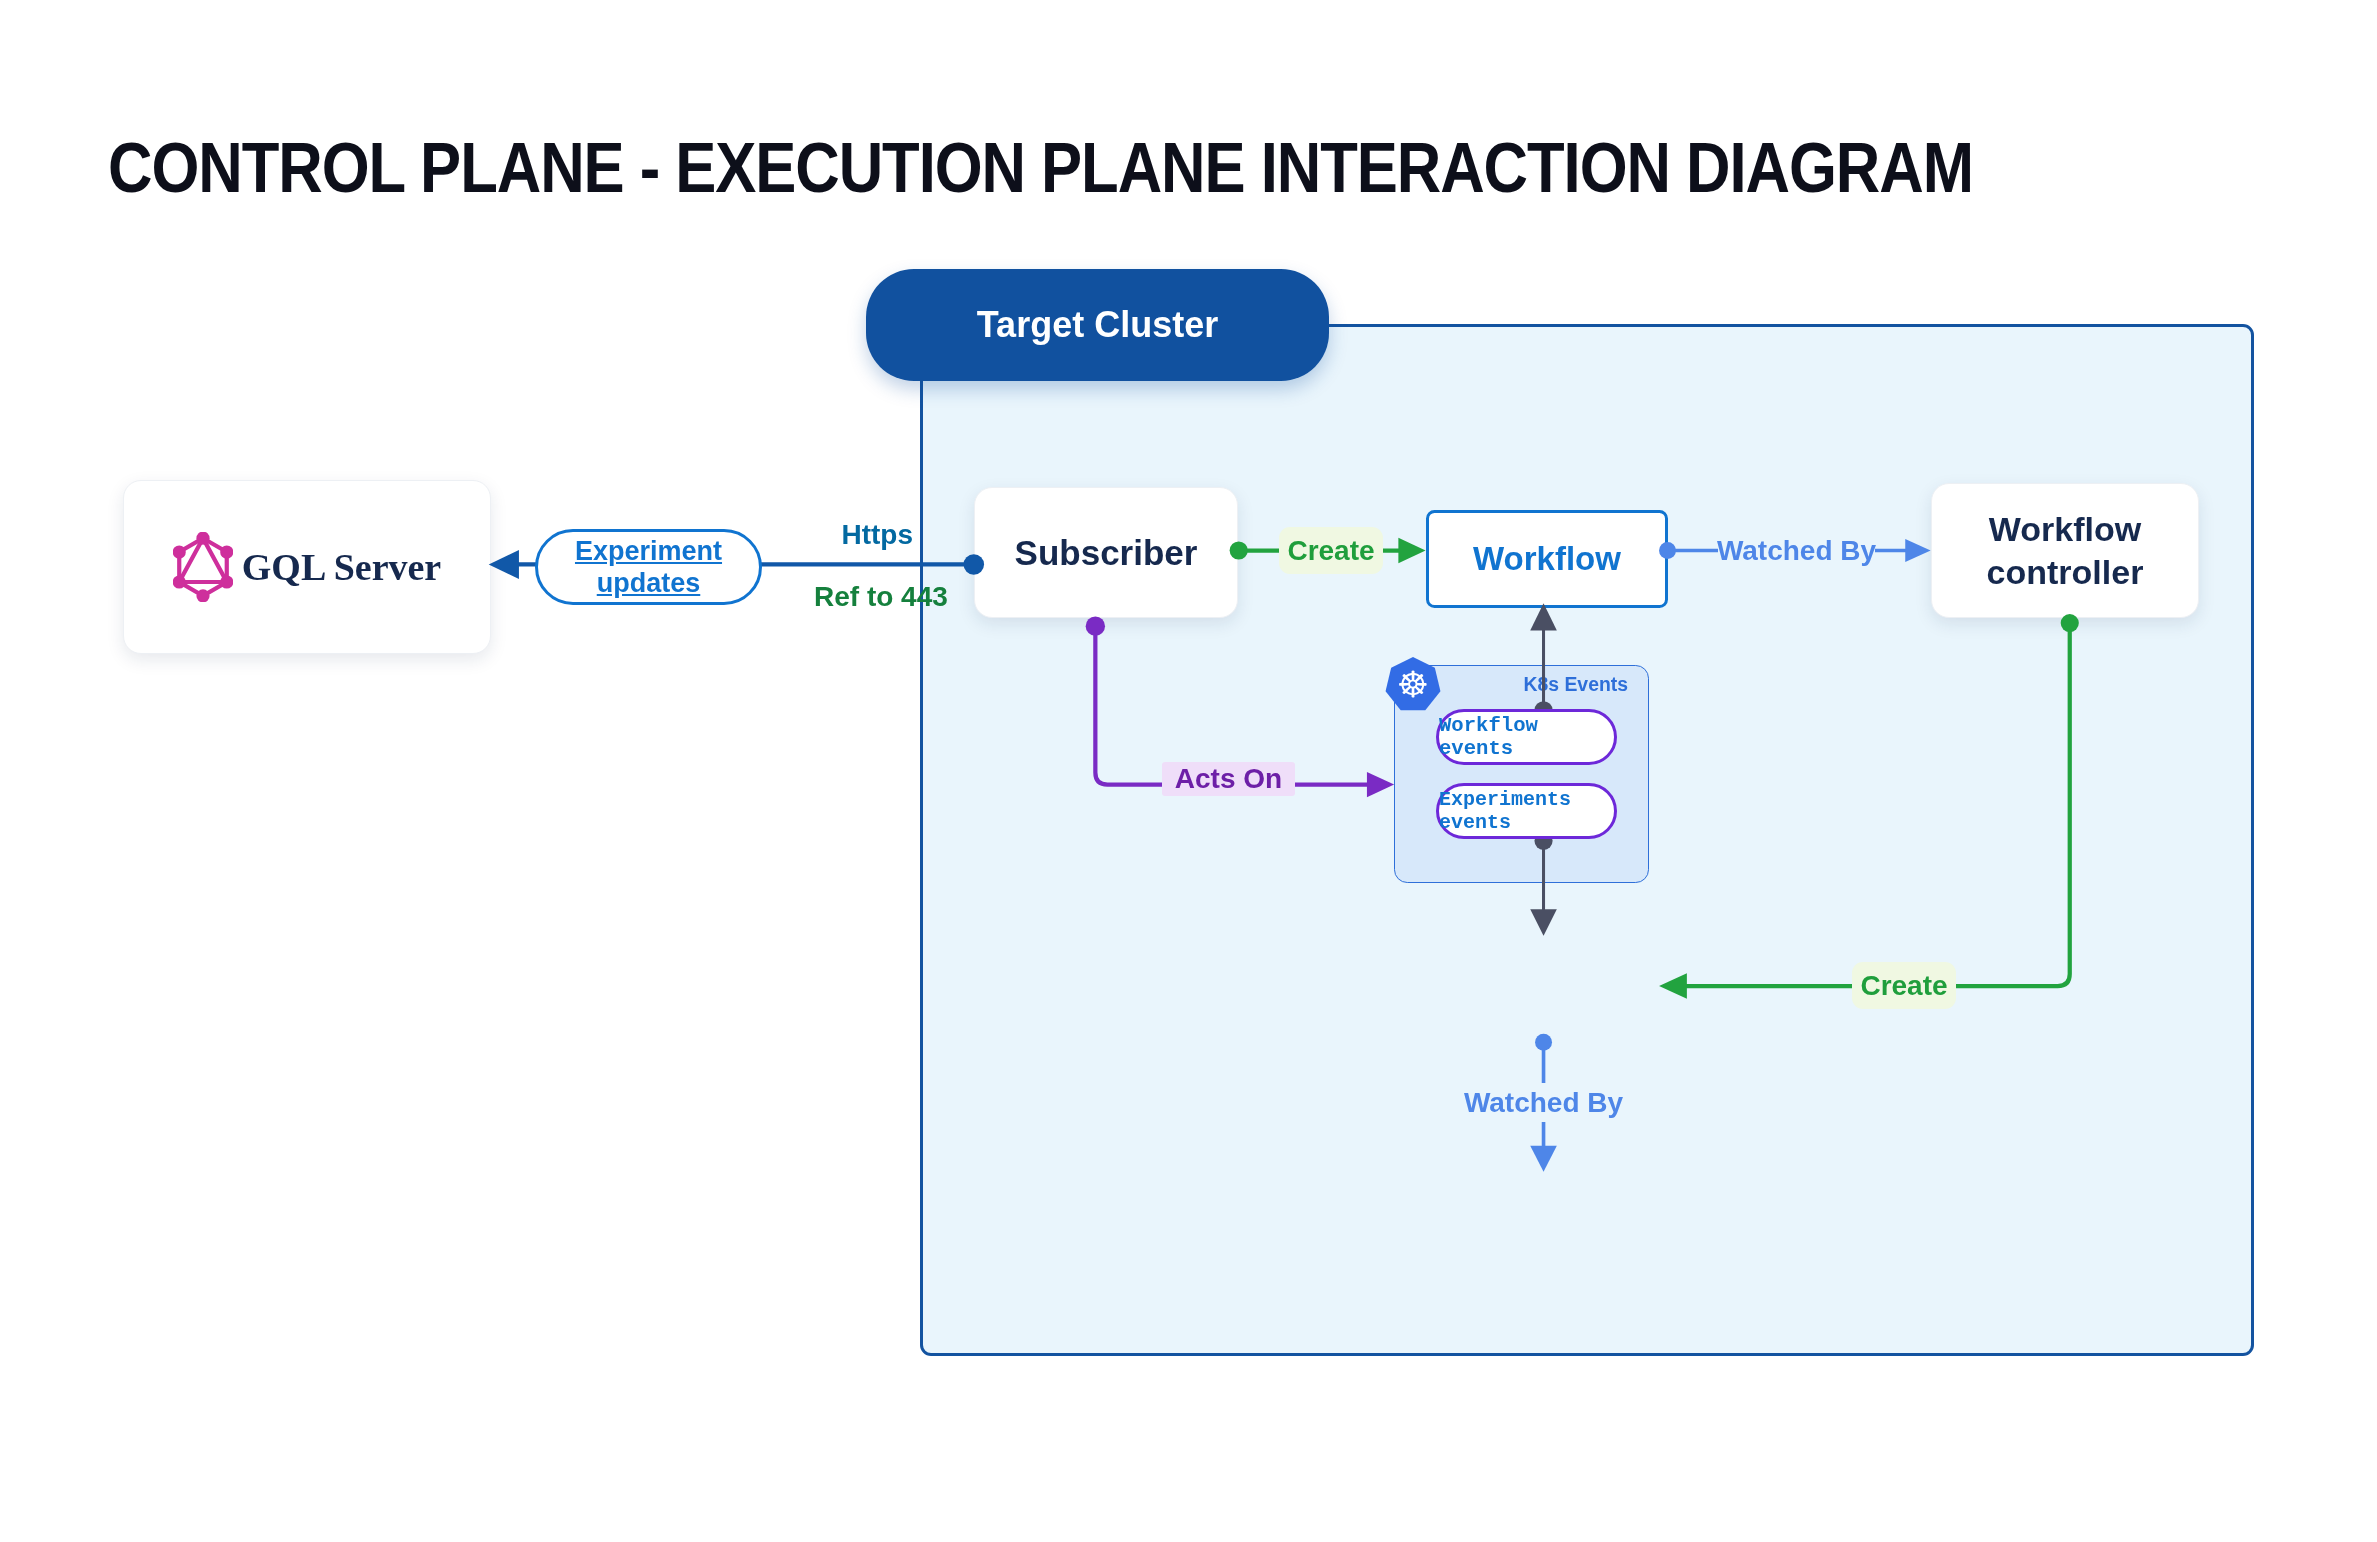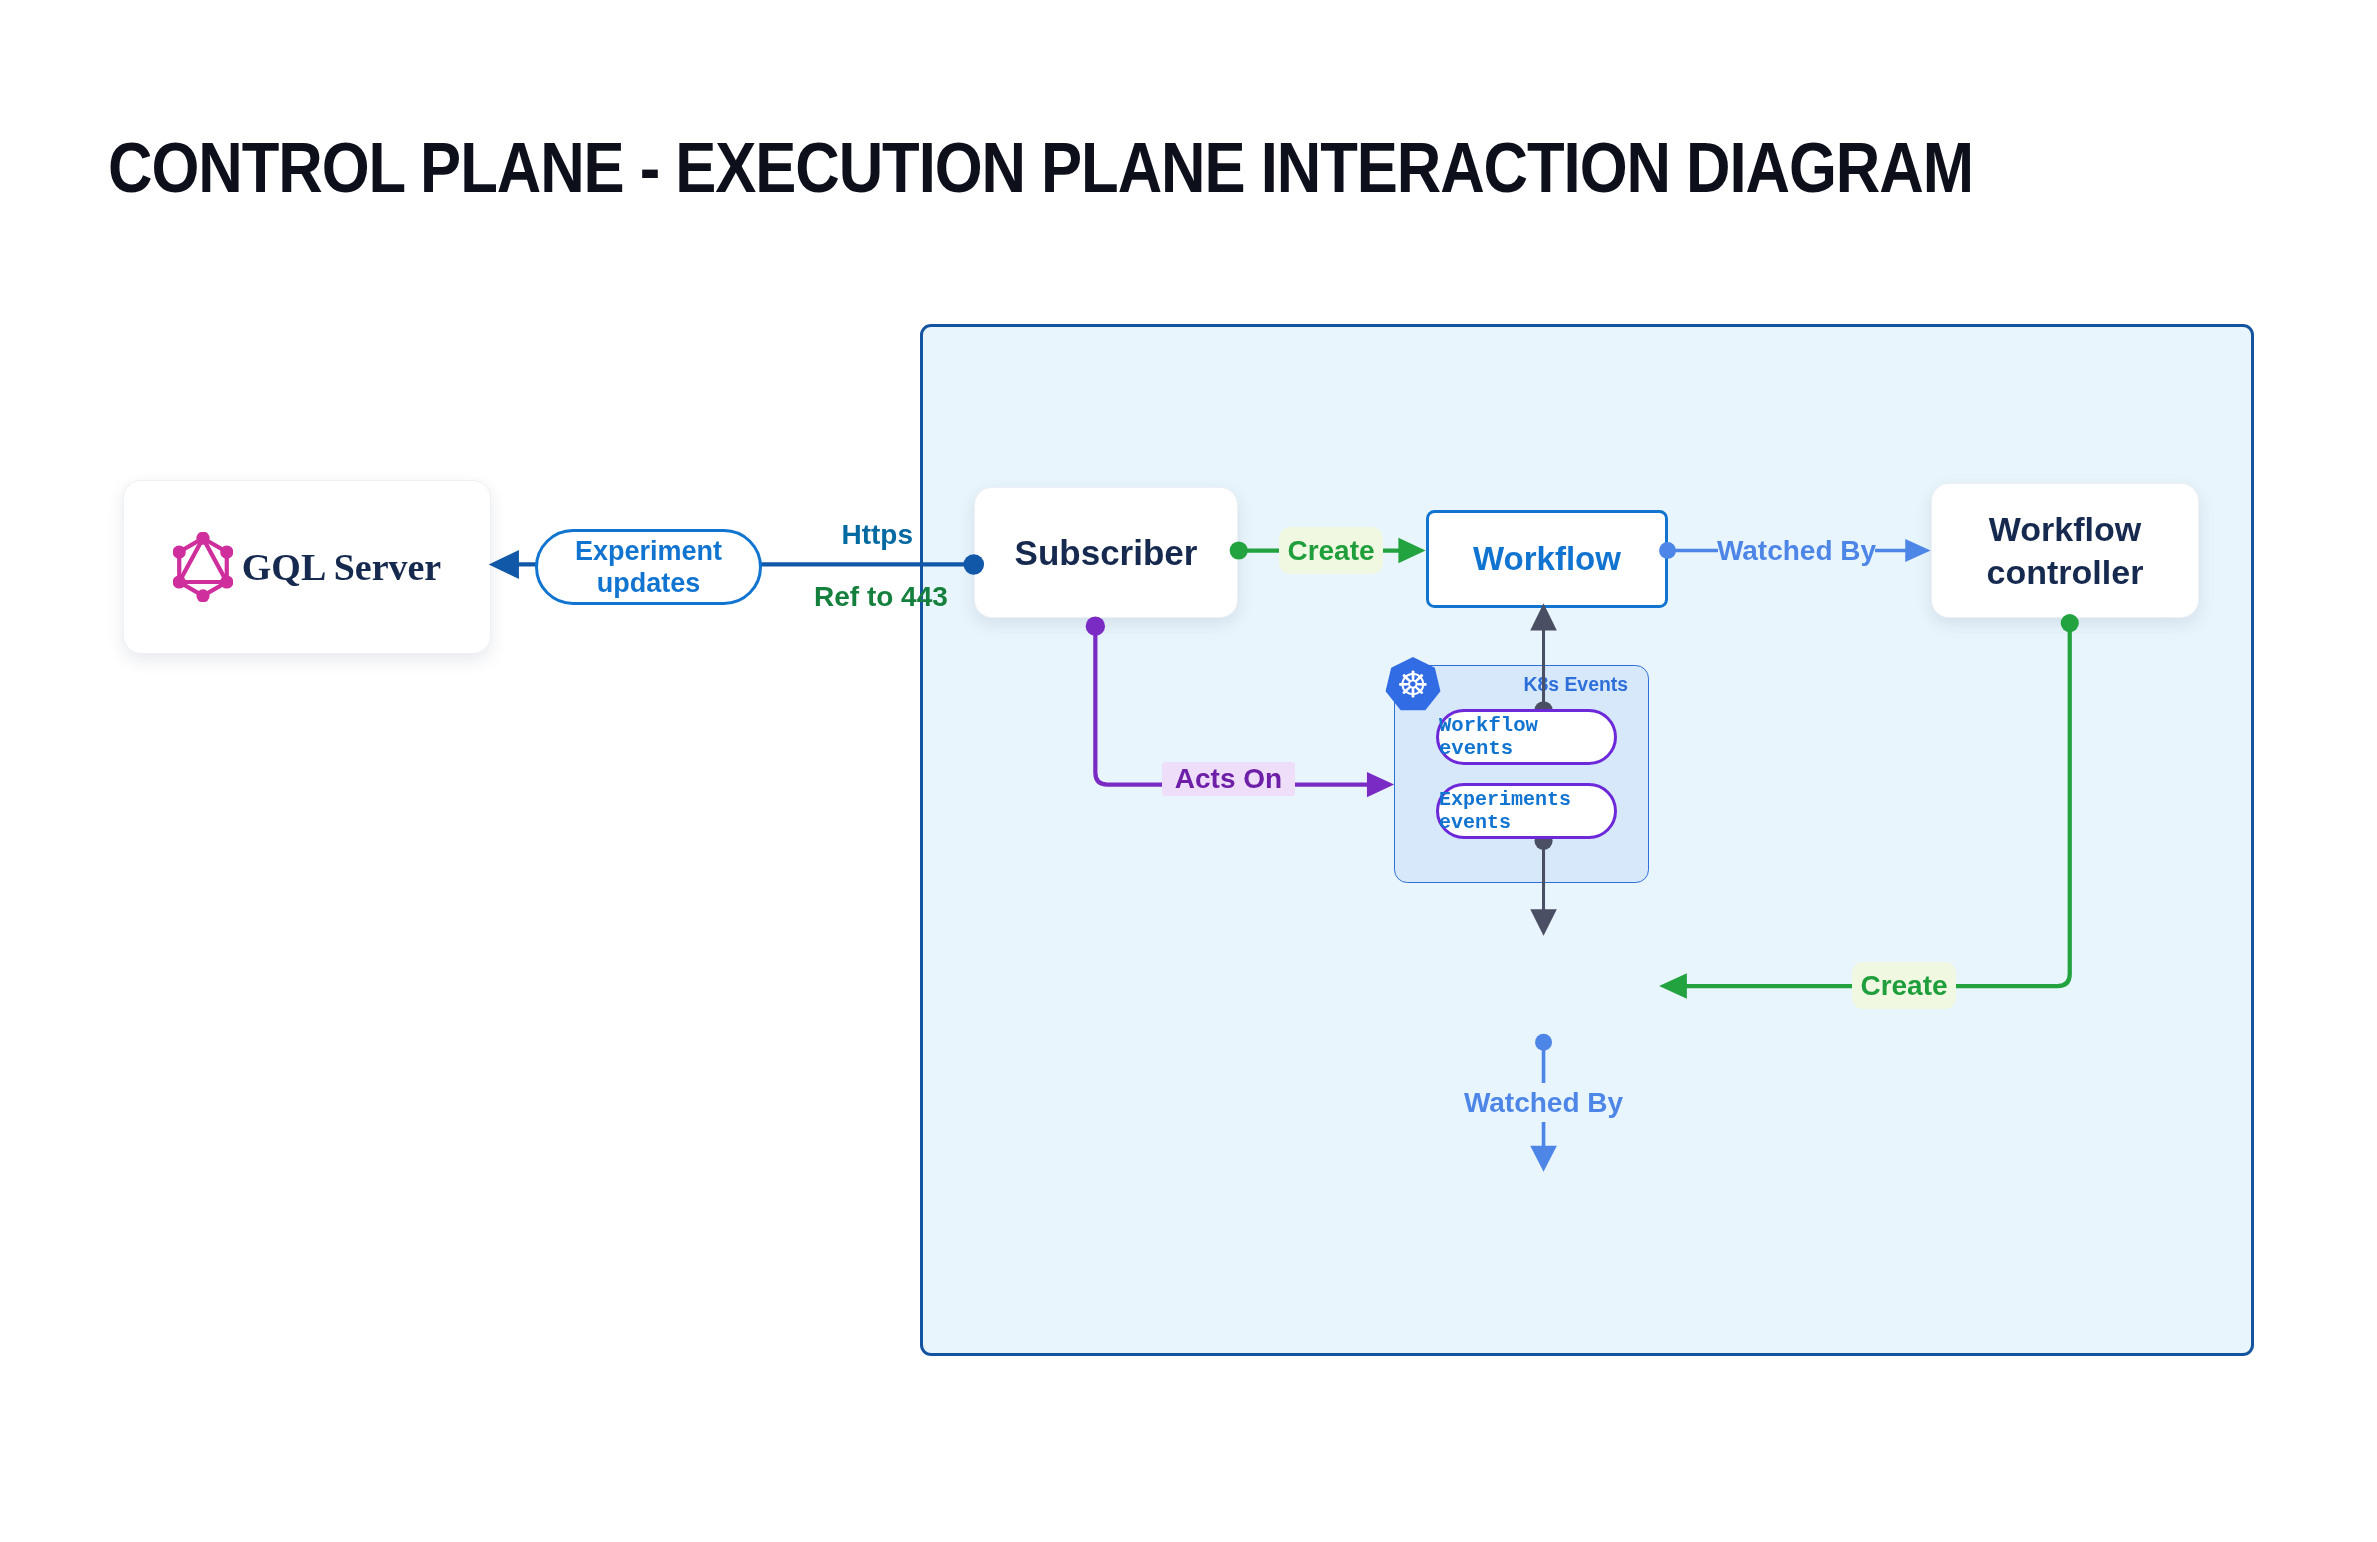--- a/index.html
+++ b/index.html
@@ -109,20 +109,23 @@
       <polygon points="2743,1630 2789,1609 2789,1651" fill="#22a33f"></polygon>
     </g>
 
     <g>
       <line x1="2552" y1="1723" x2="2552" y2="1898" stroke="#4e86e8" stroke-width="6"></line>
       <circle cx="2552" cy="1723" r="14" fill="#4e86e8"></circle>
       <polygon points="2552,1937 2530,1894 2574,1894" fill="#4e86e8"></polygon>
     </g>
   </svg>
 
+  <div class="target-pill">
+    <span>Target Cluster</span>
+  </div>
 
   <div class="card" style="left:123px;top:480px;width:366px;height:172px;gap:9px;font-family:Liberation Serif, serif;">
     <svg width="60" height="70" viewBox="0 0 100 116">
       <g stroke="#ce2f9c" stroke-width="7" fill="none">
         <polygon points="50,10 89.6,33 89.6,83 50,106 10.4,83 10.4,33"></polygon>
         <polygon points="50,10 10.4,83 89.6,83"></polygon>
       </g>
       <g fill="#ce2f9c">
         <circle cx="50" cy="10" r="11"></circle>
           <circle cx="89.6" cy="33" r="11"></circle>
@@ -153,21 +156,21 @@
   <div class="event-pill" style="top:709px;font-size:20.6px;">
     <span>Workflow events</span>
   </div>
   <div class="event-pill" style="top:783px;">
     <span>Experiments events</span>
   </div>
 
 
 
   <div class="oval">
-    <span style="width:169px;">Experiment updates</span>
+    <span style="width:169px;text-decoration:underline;">Experiment updates</span>
   </div>
   <div class="edge-label lab-https">Https</div>
   <div class="edge-label lab-ref">Ref to 443</div>
 
   <div class="edge-label lab-create" style="left:1279px;top:527px;width:104px;height:47px;">Create</div>
 
   <div class="edge-label lab-watched" style="left:1718px;top:531px;width:157px;height:39px;">Watched By</div>
 
   <div class="edge-label lab-actson">Acts On</div>
 

